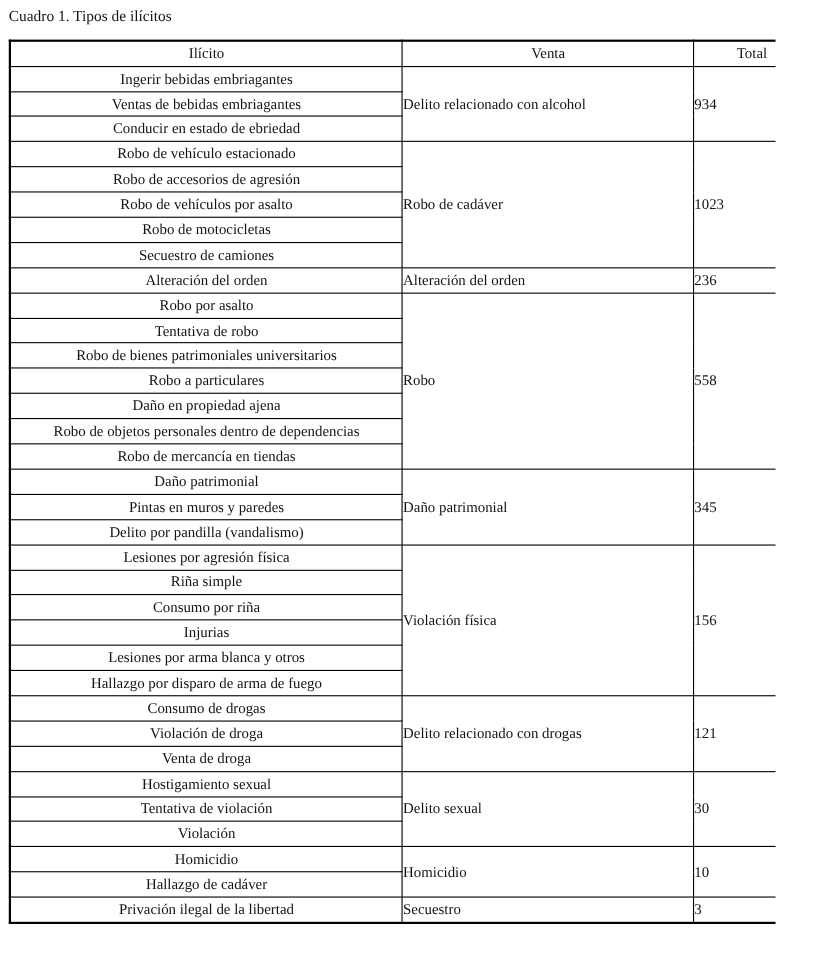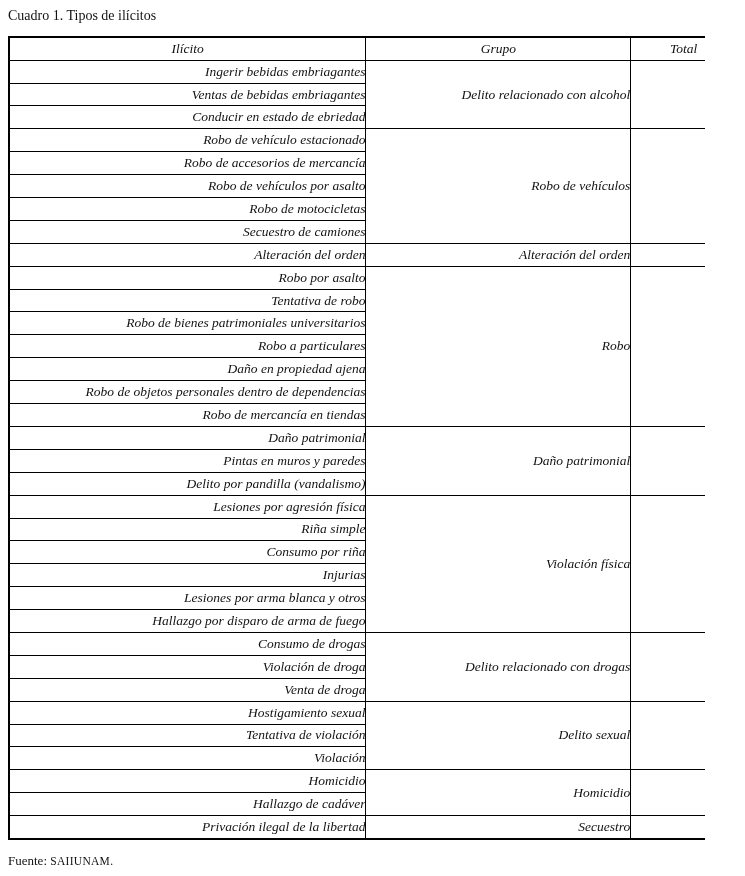--- a/index.html
+++ b/index.html
@@ -20,43 +20,42 @@
   .table-title {
     font-size: 14px;
     line-height: 1.2;
     margin: 2px 0 11px 0;
   }
   table.offenses {
     border-collapse: collapse;
     table-layout: fixed;
     width: 730px;
     border: 2px solid #000;
-    font-style: italic;
   }
   table.offenses th,
   table.offenses td {
     border: 1px solid #000;
     font-size: 13.5px;
     font-weight: normal;
     height: 21.9px;
     padding: 0;
     overflow: hidden;
     white-space: nowrap;
   }
   table.offenses th {
     text-align: center;
     vertical-align: middle;
   }
   td.item-cell {
-    text-align: right;
+    text-align: center;
     padding-left: 7px;
     vertical-align: middle;
   }
   td.group-cell, td.total-cell {
-    text-align: right;
+    text-align: left;
     vertical-align: middle;
   }
   .col-item  { width: 356px; }
   .col-group { width: 264px; }
   .col-total { width: 106px; }
   .source-note {
     margin-top: 13px;
     font-size: 13px;
   }
   .source-note .source-value {
@@ -73,43 +72,43 @@
 
   <table class="offenses">
     <colgroup>
       <col class="col-item">
       <col class="col-group">
       <col class="col-total">
     </colgroup>
     <thead>
       <tr>
         <th>Ilícito</th>
-        <th>Grupo</th>
+        <th>Venta</th>
         <th>Total</th>
       </tr>
     </thead>
     <tbody>
         <tr>
           <td class="item-cell">Ingerir bebidas embriagantes</td>
           <td class="group-cell" rowspan="3">Delito relacionado con alcohol</td>
           <td class="total-cell" rowspan="3">934</td>
         </tr>
         <tr>
           <td class="item-cell">Ventas de bebidas embriagantes</td>
         </tr>
         <tr>
           <td class="item-cell">Conducir en estado de ebriedad</td>
         </tr>
         <tr>
           <td class="item-cell">Robo de vehículo estacionado</td>
-          <td class="group-cell" rowspan="5">Robo de vehículos</td>
+          <td class="group-cell" rowspan="5">Robo de cadáver</td>
           <td class="total-cell" rowspan="5">1023</td>
         </tr>
         <tr>
-          <td class="item-cell">Robo de accesorios de mercancía</td>
+          <td class="item-cell">Robo de accesorios de agresión</td>
         </tr>
         <tr>
           <td class="item-cell">Robo de vehículos por asalto</td>
         </tr>
         <tr>
           <td class="item-cell">Robo de motocicletas</td>
         </tr>
         <tr>
           <td class="item-cell">Secuestro de camiones</td>
         </tr>
@@ -203,18 +202,14 @@
           <td class="item-cell">Hallazgo de cadáver</td>
         </tr>
         <tr>
           <td class="item-cell">Privación ilegal de la libertad</td>
           <td class="group-cell" rowspan="1">Secuestro</td>
           <td class="total-cell" rowspan="1">3</td>
         </tr>
       </tbody>
   </table>
 
-  <div class="source-note">
-    <span>Fuente:</span>
-    <span class="source-value">SAIIUNAM.</span>
-  </div>
 
 </div>
 
 </body></html>

